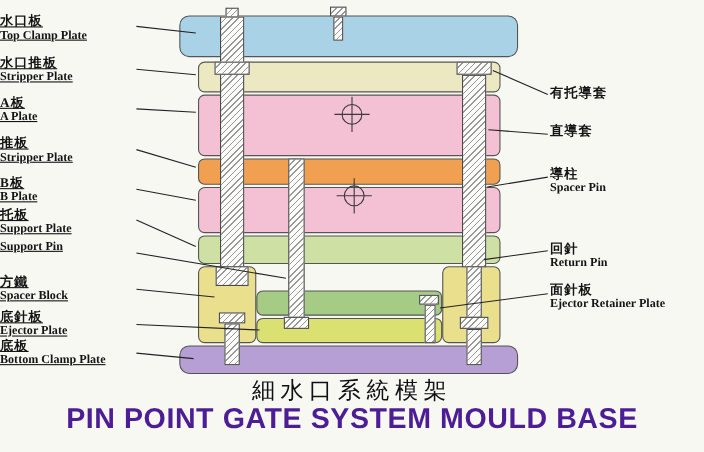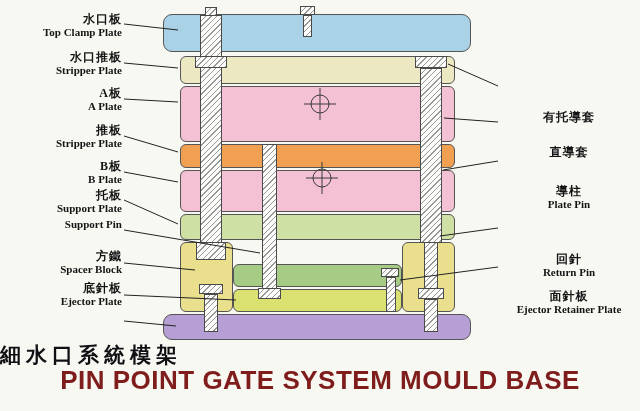--- a/index.html
+++ b/index.html
@@ -10,30 +10,30 @@
   .plate.big{border-radius:9px;}
 
   .pin{position:absolute;z-index:2;box-sizing:border-box;
        background-color:#fcfcfa;
        background-image:repeating-linear-gradient(135deg, rgba(70,70,70,0) 0 3px, rgba(70,70,70,.55) 3px 4px);
        border:1px solid #4a4a4a;}
 
   .overlay{position:absolute;left:0;top:0;z-index:3;pointer-events:none;}
 
   .lbl{position:absolute;z-index:4;line-height:13px;font-weight:bold;color:#141414;}
-  .lbl-l{left:0;width:122px;text-align:right;}
-  .lbl-r{left:500px;width:138px;text-align:center;margin-top:33px;}
+  .lbl-l{left:0;width:122px;text-align:left;text-decoration:underline;}
+  .lbl-r{left:500px;width:138px;text-align:left;}
   .cn{font-size:12px;letter-spacing:1px;}
   .en{font-size:11px;}
 
-  .title-cn{position:absolute;z-index:4;top:341px;left:0;width:640px;
-            font-weight:bold;font-size:21px;letter-spacing:5px;color:#0f0f14;
+  .title-cn{position:absolute;z-index:4;top:341px;left:0;width:640px;text-align:center;
+            font-weight:normal;font-size:21px;letter-spacing:5px;color:#0f0f14;
             font-family:"Liberation Serif",serif;}
   .title-en{position:absolute;z-index:4;top:365px;left:0;width:640px;text-align:center;
-            font-weight:bold;font-size:26px;letter-spacing:.5px;color:#7f1d1d;
+            font-weight:bold;font-size:26px;letter-spacing:.5px;color:#4c1d95;
             font-family:"Liberation Sans",sans-serif;}
 </style>
 </head>
 <body>
 
 <div class="stage">
 
   <div class="plate big" style="left: 163px; top: 14px; width: 308px; height: 38px; background-color: rgb(169, 210, 230);"></div>
   <div class="plate" style="left: 180px; top: 56px; width: 275px; height: 28px; background-color: rgb(236, 233, 194);"></div>
   <div class="plate" style="left: 180px; top: 86px; width: 275px; height: 56px; background-color: rgb(244, 192, 212);"></div>
@@ -126,30 +126,34 @@
     <div class="en">Support Pin</div>
   </div>
   <div class="lbl lbl-l" style="top:250px">
     <div class="cn">方鐵</div>
     <div class="en">Spacer Block</div>
   </div>
   <div class="lbl lbl-l" style="top:282px">
     <div class="cn">底針板</div>
     <div class="en">Ejector Plate</div>
   </div>
+  <div class="lbl lbl-l" style="top:308px">
+    <div class="cn">底板</div>
+    <div class="en">Bottom Clamp Plate</div>
+  </div>
 
   <div class="lbl lbl-r" style="top:78px">
     <div class="cn">有托導套</div>
   </div>
   <div class="lbl lbl-r" style="top:113px">
     <div class="cn">直導套</div>
   </div>
   <div class="lbl lbl-r" style="top:152px">
     <div class="cn">導柱</div>
-    <div class="en">Plate Pin</div>
+    <div class="en">Spacer Pin</div>
   </div>
   <div class="lbl lbl-r" style="top:220px">
     <div class="cn">回針</div>
     <div class="en">Return Pin</div>
   </div>
   <div class="lbl lbl-r" style="top:257px">
     <div class="cn">面針板</div>
     <div class="en">Ejector Retainer Plate</div>
   </div>
 

